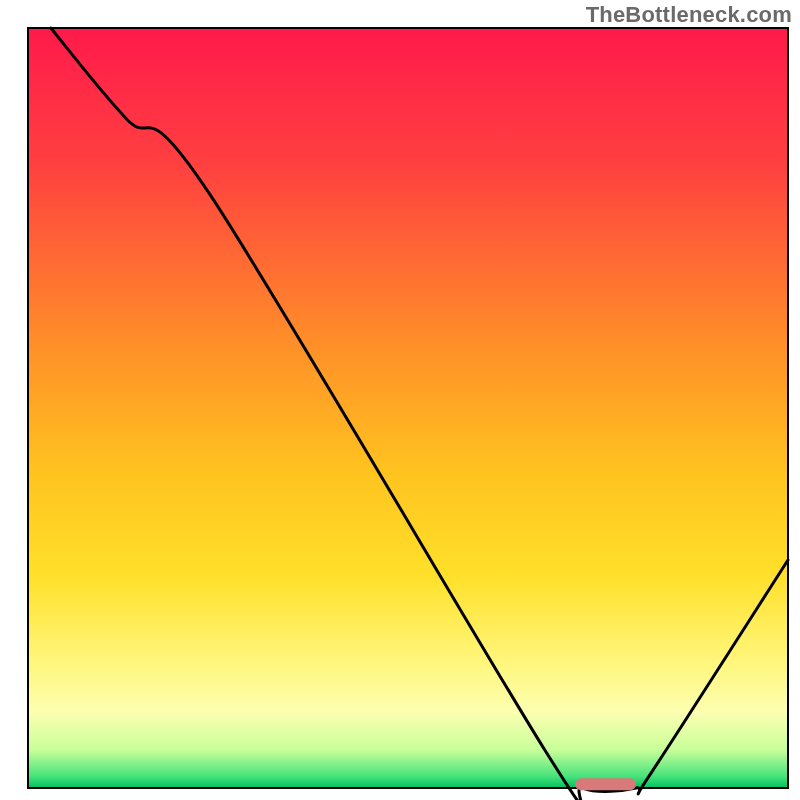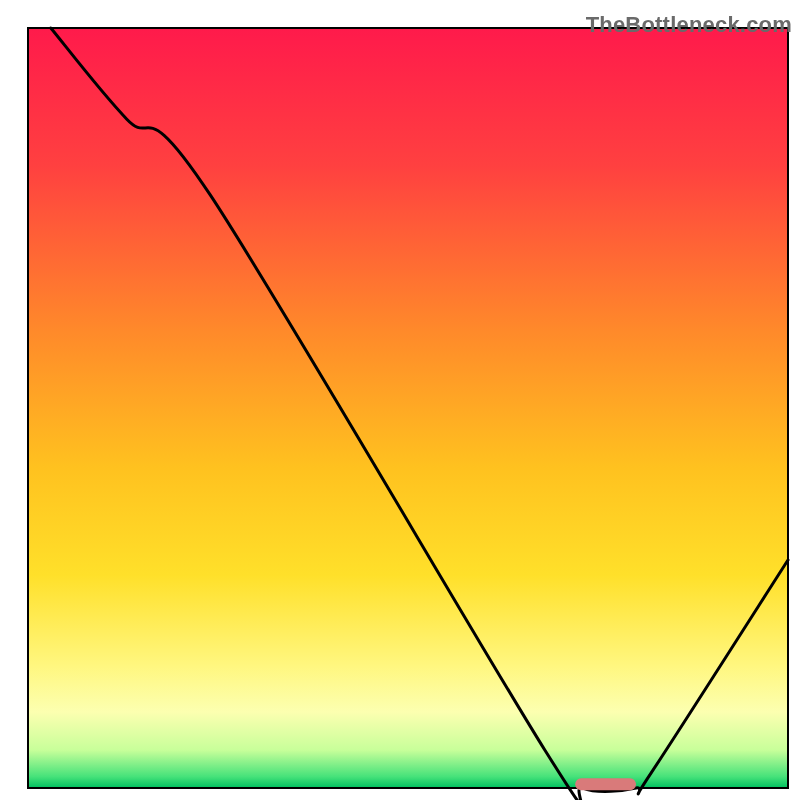--- a/index.html
+++ b/index.html
@@ -18,21 +18,20 @@
   }
   .watermark {
     position: absolute;
     top: 2px;
     right: 8px;
     font-size: 22px;
     font-weight: 600;
     color: #6a6a6a;
     letter-spacing: 0.2px;
     z-index: 3;
-    margin-top: 10px;
   }
   svg.chart {
     position: absolute;
     top: 0;
     left: 0;
   }
 </style>
 </head>
 <body>
 

